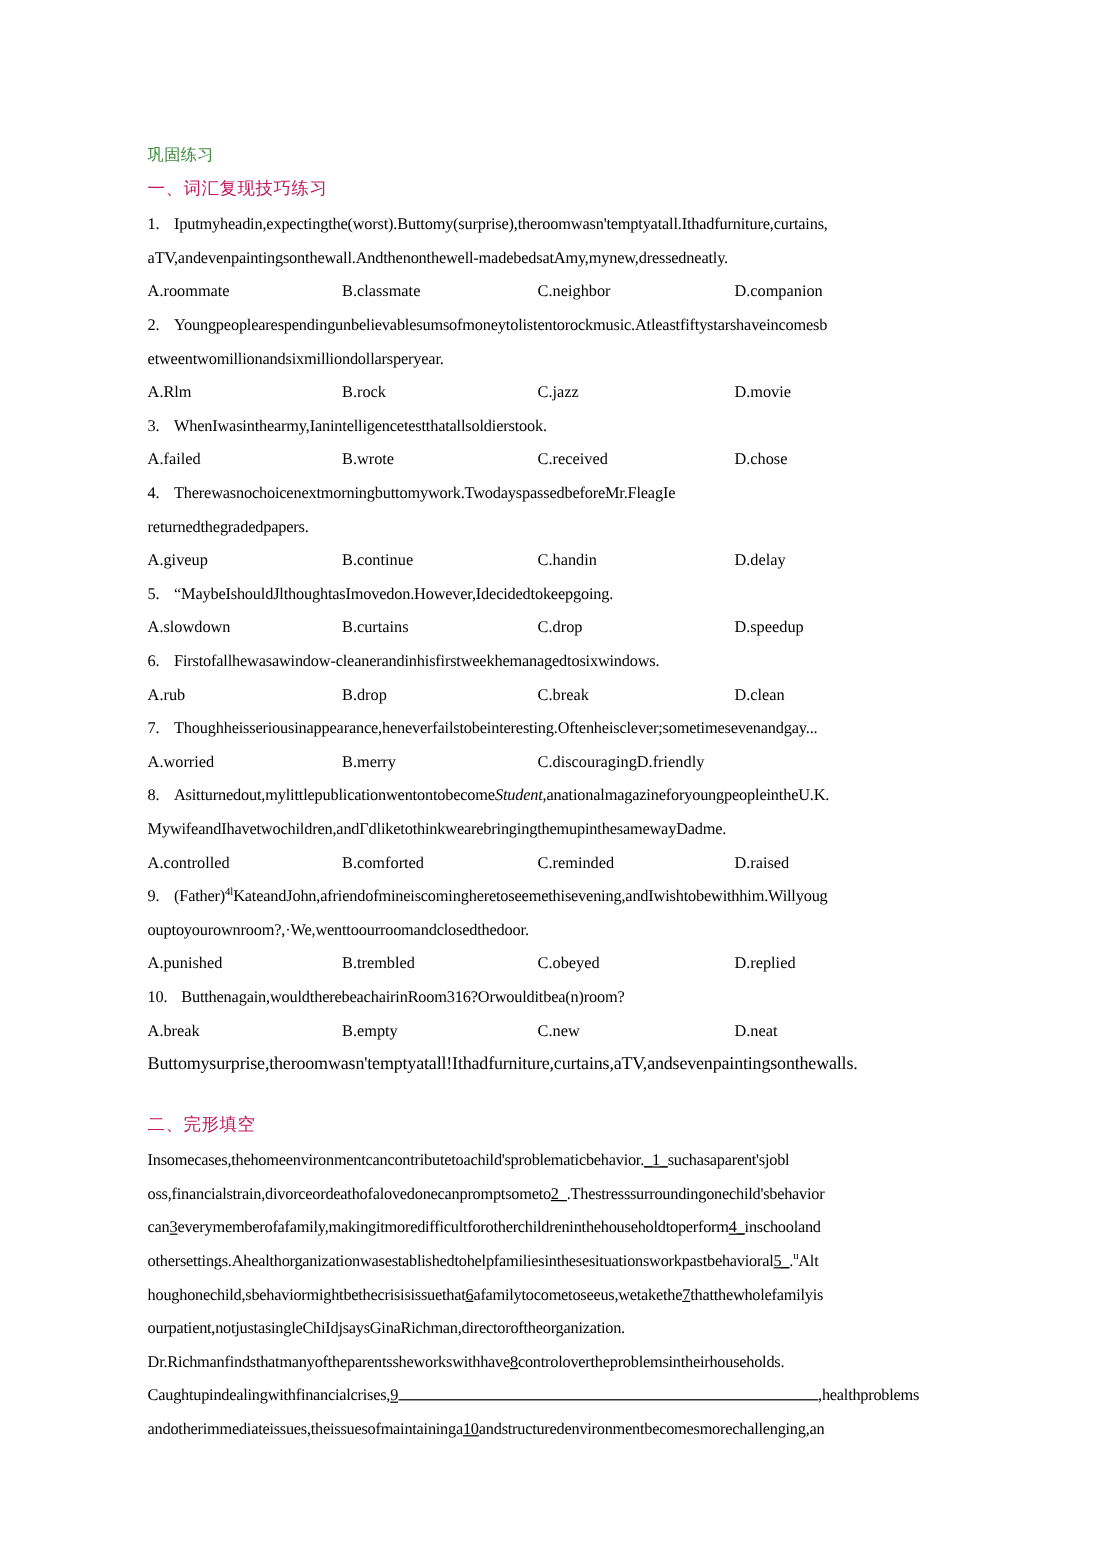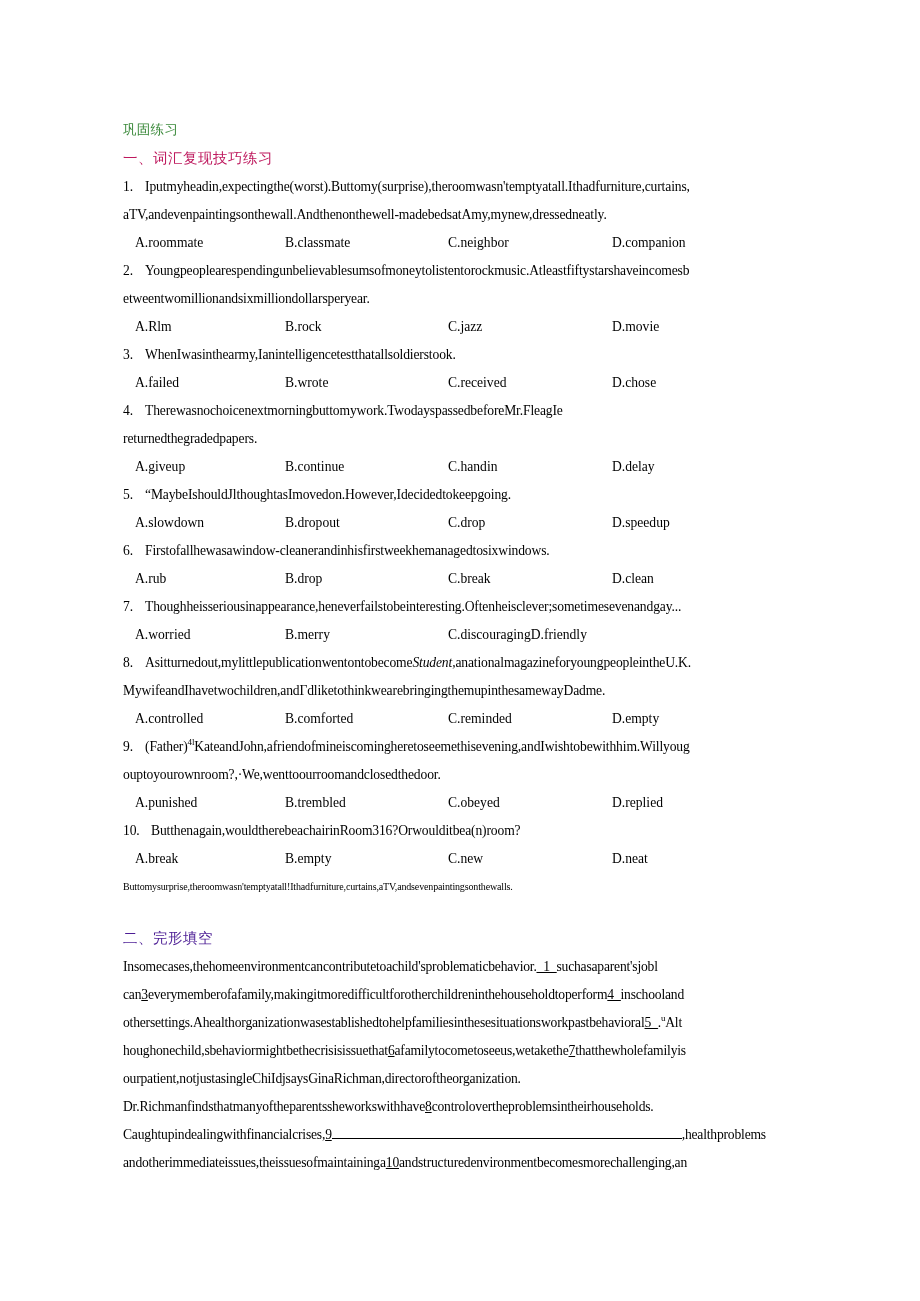--- a/index.html
+++ b/index.html
@@ -40,21 +40,21 @@
   .h-orange {
     color: #be185d;
     font-family: "DejaVu Sans", "Liberation Sans", sans-serif;
     font-size: 14.5px;
     line-height: 30px;
     letter-spacing: 0.5px;
     margin: 0;
     font-weight: normal;
   }
   .h-orange-2 {
-    color: #4c1d95;
+    color: #be185d;
     font-family: "DejaVu Sans", "Liberation Sans", sans-serif;
     font-size: 14.5px;
     line-height: 30px;
     letter-spacing: 0.5px;
     margin: 0;
     font-weight: normal;
     padding-top: 22px;
   }
   .qline {
     font-size: 13.6px;
@@ -84,27 +84,27 @@
     line-height: 28px;
     margin: 0;
     position: relative;
     height: 28px;
     white-space: nowrap;
   }
   .opt {
     position: absolute;
     top: 0;
   }
-  .opt.a { left: 12px; }
+  .opt.a { left: 0px; }
   .opt.b { left: 162px; }
   .opt.c { left: 325px; }
   .opt.d { left: 489px; }
   .opt.cd { left: 325px; }
   .tailline {
-    font-size: 10px;
+    font-size: 15px;
     line-height: 28px;
     margin: 0;
     white-space: nowrap;
     letter-spacing: -0.15px;
   }
   .cloze-line {
     font-size: 13.6px;
     line-height: 28px;
     margin: 0;
     white-space: nowrap;
@@ -170,21 +170,21 @@
     <div class="opts">
       <span class="opt a">A.giveup</span>
       <span class="opt b">B.continue</span>
       <span class="opt c">C.handin</span>
       <span class="opt d">D.delay</span>
     </div>
 
     <div class="qline"><span class="qnum">5.</span><span class="qbody">“MaybeIshouldJlthoughtasImovedon.However,Idecidedtokeepgoing.</span></div>
     <div class="opts">
       <span class="opt a">A.slowdown</span>
-      <span class="opt b">B.dropout</span>
+      <span class="opt b">B.curtains</span>
       <span class="opt c">C.drop</span>
       <span class="opt d">D.speedup</span>
     </div>
 
     <div class="qline"><span class="qnum">6.</span><span class="qbody">Firstofallhewasawindow-cleanerandinhisfirstweekhemanagedtosixwindows.</span></div>
     <div class="opts">
       <span class="opt a">A.rub</span>
       <span class="opt b">B.drop</span>
       <span class="opt c">C.break</span>
       <span class="opt d">D.clean</span>
@@ -196,21 +196,21 @@
       <span class="opt b">B.merry</span>
       <span class="opt cd">C.discouragingD.friendly</span>
     </div>
 
     <div class="qline"><span class="qnum">8.</span><span>Asitturnedout,mylittlepublicationwentontobecome</span><span class="ital">Student,</span><span>anationalmagazineforyoungpeopleintheU.K.</span></div>
     <div class="contline">MywifeandIhavetwochildren,andΓdliketothinkwearebringingthemupinthesamewayDadme.</div>
     <div class="opts">
       <span class="opt a">A.controlled</span>
       <span class="opt b">B.comforted</span>
       <span class="opt c">C.reminded</span>
-      <span class="opt d">D.empty</span>
+      <span class="opt d">D.raised</span>
     </div>
 
     <div class="qline"><span class="qnum">9.</span><span>(Father)</span><sup>4l</sup><span>KateandJohn,afriendofmineiscomingheretoseemethisevening,andIwishtobewithhim.Willyoug</span></div>
     <div class="contline">ouptoyourownroom?,·We,wenttoourroomandclosedthedoor.</div>
     <div class="opts">
       <span class="opt a">A.punished</span>
       <span class="opt b">B.trembled</span>
       <span class="opt c">C.obeyed</span>
       <span class="opt d">D.replied</span>
     </div>
@@ -222,20 +222,21 @@
       <span class="opt c">C.new</span>
       <span class="opt d">D.neat</span>
     </div>
 
     <div class="tailline">Buttomysurprise,theroomwasn'temptyatall!Ithadfurniture,curtains,aTV,andsevenpaintingsonthewalls.</div>
 
     <div class="h-orange-2">二、完形填空</div>
 
     <div class="cloze-line"><span class="indent"></span><span>Insomecases,thehomeenvironmentcancontributetoachild'sproblematicbehavior.</span><span class="blank-u">_1_</span><span>suchasaparent'sjobl</span></div>
 
+    <div class="cloze-line"><span>oss,financialstrain,divorceordeathofalovedonecanpromptsometo</span><span class="blank-u">2_</span><span>.Thestresssurroundingonechild'sbehavior</span></div>
 
     <div class="cloze-line"><span>can</span><span class="blank-u">3</span><span>everymemberofafamily,makingitmoredifficultforotherchildreninthehouseholdtoperform</span><span class="blank-u">4_</span><span>inschooland</span></div>
 
     <div class="cloze-line"><span>othersettings.Ahealthorganizationwasestablishedtohelpfamiliesinthesesituationsworkpastbehavioral</span><span class="blank-u">5_</span><span>.</span><sup>u</sup><span>Alt</span></div>
 
     <div class="cloze-line"><span>houghonechild,sbehaviormightbethecrisisissuethat</span><span class="blank-u">6</span><span>afamilytocometoseeus,wetakethe</span><span class="blank-u">7</span><span>thatthewholefamilyis</span></div>
 
     <div class="cloze-line">ourpatient,notjustasingleChiIdjsaysGinaRichman,directoroftheorganization.</div>
 
     <div class="cloze-line"><span class="indent"></span><span>Dr.Richmanfindsthatmanyoftheparentssheworkswithhave</span><span class="blank-u">8</span><span>controlovertheproblemsintheirhouseholds.</span></div>

